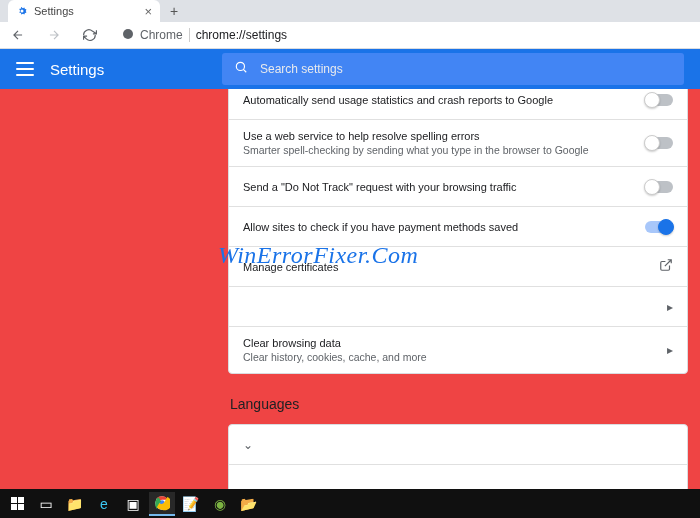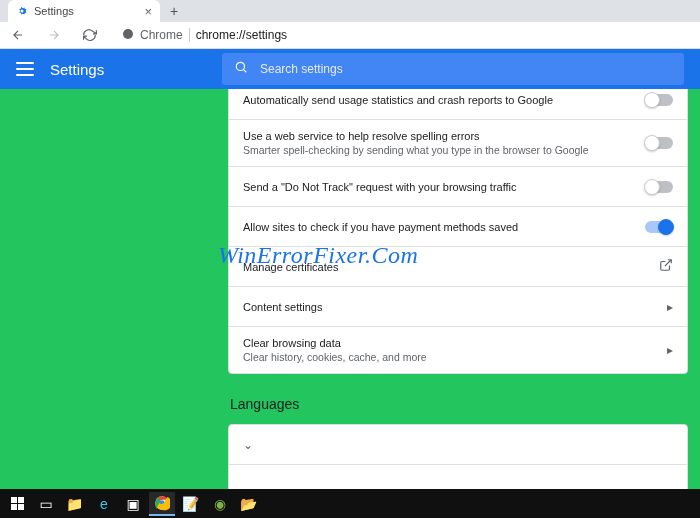--- a/index.html
+++ b/index.html
@@ -21,21 +21,21 @@
 
 .header { height: 40px; background: #1a73e8; display: flex; align-items: center; padding: 0 16px; gap: 16px; }
 .menu-icon { width: 18px; height: 18px; display: flex; flex-direction: column; justify-content: space-around; }
 .menu-icon span { height: 2px; background: #fff; border-radius: 1px; }
 .header-title { color: #fff; font-size: 15px; font-weight: 400; }
 .search-container { margin-left: auto; background: #4285f4; border-radius: 3px; height: 28px; width: 462px; display: flex; align-items: center; padding: 16px 12px; }
 .search-container .sicon { color: #fff; margin-right: 12px; }
 .search-container input { background: transparent; border: none; outline: none; color: #fff; font-size: 12px; width: 100%; }
 .search-container input::placeholder { color: #e8eaed; }
 
-.content { height: calc(518px - 22px - 27px - 40px - 29px); overflow: hidden; background: #22c55e; }
+.content { height: calc(518px - 22px - 27px - 40px - 29px); overflow: hidden; background: #ef4444; }
 .settings-panel { width: 460px; margin-left: 228px; margin-top: -10px; }
 
 .card { border: 1px solid #dadce0; border-radius: 4px; background: #fff; }
 .row { padding: 10px 14px; display: flex; align-items: center; border-bottom: 1px solid #e0e0e0; min-height: 40px; }
 .row:last-child { border-bottom: none; }
 .row-text { flex: 1; }
 .row-title { font-size: 11px; color: #202124; }
 .row-sub { font-size: 10.5px; color: #5f6368; margin-top: 2px; }
 
 .toggle { width: 28px; height: 12px; border-radius: 6px; background: #bdc1c6; position: relative; flex-shrink: 0; }
@@ -156,21 +156,20 @@
         </div>
         <span class="ext-icon">
           <svg width="14" height="14" viewBox="0 0 24 24" fill="none" stroke="#5f6368" stroke-width="2">
               <path d="M18 13v6a2 2 0 01-2 2H5a2 2 0 01-2-2V8a2 2 0 012-2h6m4-3h6v6m-11 5L21 3"></path>
             </svg>
         </span>
       </div>
 
       <div class="row">
         <div class="row-text">
-          <div class="row-title">Content settings</div>
         </div>
         <span class="chevron">▸</span>
       </div>
 
       <div class="row">
         <div class="row-text">
           <div class="row-title">Clear browsing data</div>
           <div class="row-sub">Clear history, cookies, cache, and more</div>
         </div>
         <span class="chevron">▸</span>

